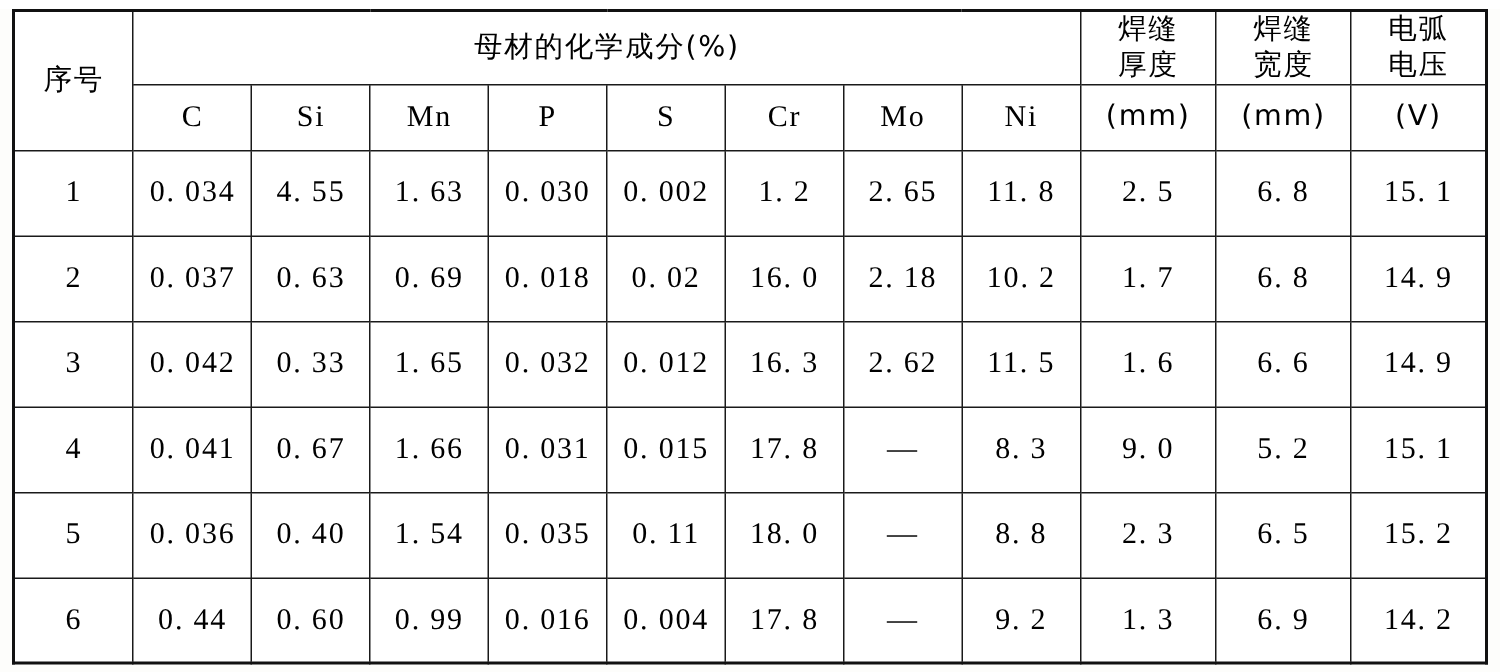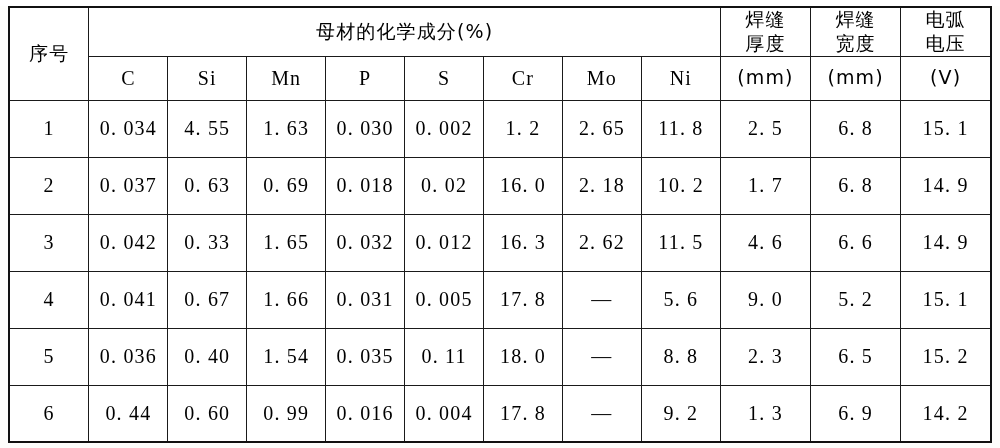--- a/index.html
+++ b/index.html
@@ -152,34 +152,34 @@
       <tr class="row-d">
         <td class="cell-idx">3</td>
         <td class="cell-num">0. 042</td>
         <td class="cell-num">0. 33</td>
         <td class="cell-num">1. 65</td>
         <td class="cell-num">0. 032</td>
         <td class="cell-num">0. 012</td>
         <td class="cell-num">16. 3</td>
         <td class="cell-num">2. 62</td>
         <td class="cell-num">11. 5</td>
-        <td class="cell-num">4. 6</td>
+        <td class="cell-num">1. 6</td>
         <td class="cell-num">6. 6</td>
         <td class="cell-num">14. 9</td>
       </tr>
       <tr class="row-d">
         <td class="cell-idx">4</td>
         <td class="cell-num">0. 041</td>
         <td class="cell-num">0. 67</td>
         <td class="cell-num">1. 66</td>
         <td class="cell-num">0. 031</td>
-        <td class="cell-num">0. 005</td>
+        <td class="cell-num">0. 015</td>
         <td class="cell-num">17. 8</td>
         <td class="cell-num dash">—</td>
-        <td class="cell-num">5. 6</td>
+        <td class="cell-num">8. 3</td>
         <td class="cell-num">9. 0</td>
         <td class="cell-num">5. 2</td>
         <td class="cell-num">15. 1</td>
       </tr>
       <tr class="row-d">
         <td class="cell-idx">5</td>
         <td class="cell-num">0. 036</td>
         <td class="cell-num">0. 40</td>
         <td class="cell-num">1. 54</td>
         <td class="cell-num">0. 035</td>

